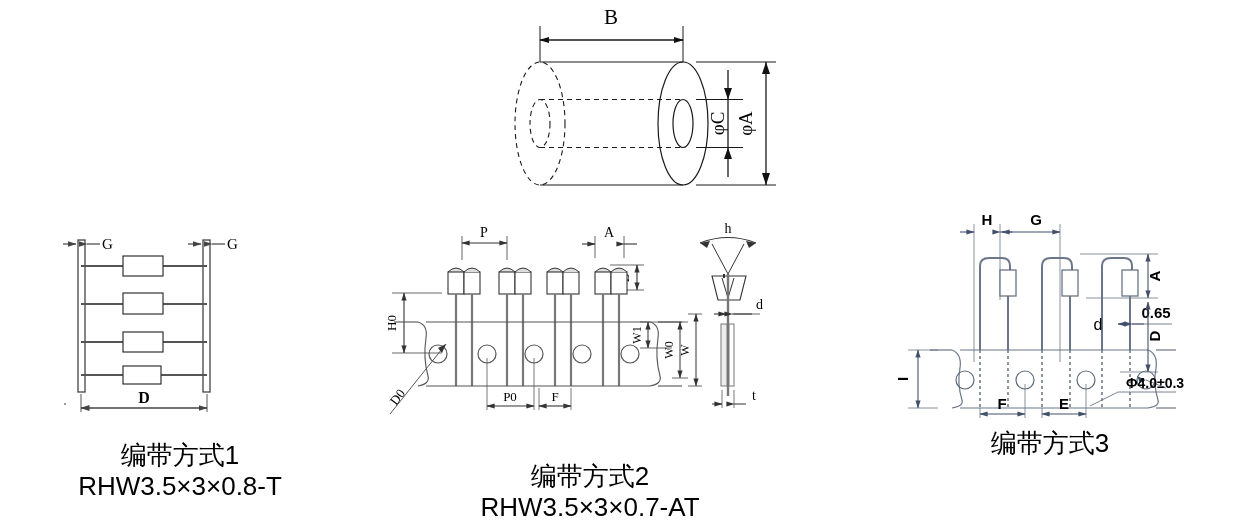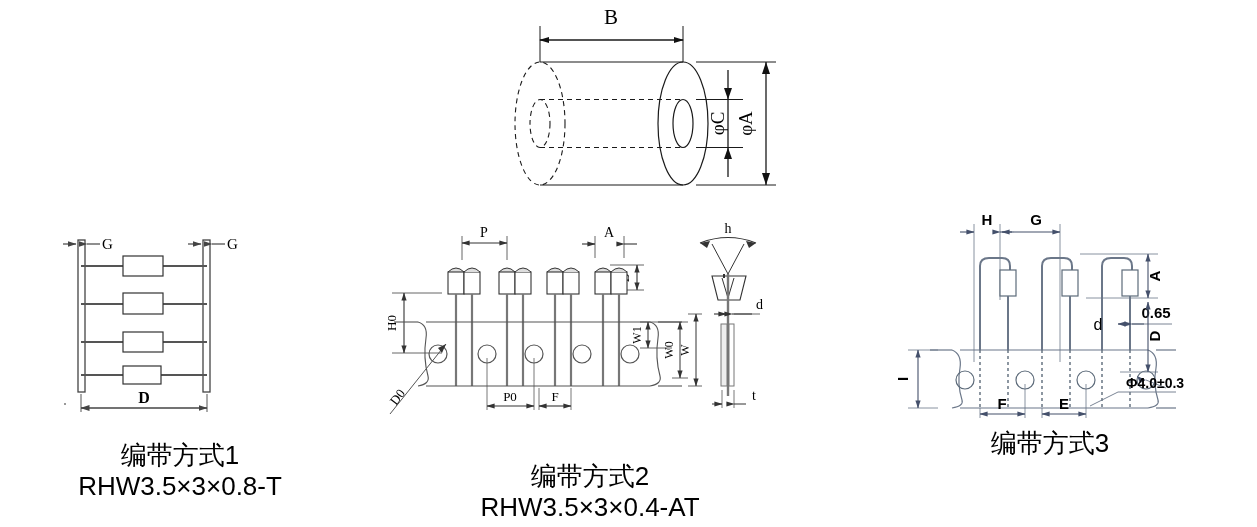--- a/index.html
+++ b/index.html
@@ -328,21 +328,21 @@
         <line x1="352" y1="172" x2="352" y2="190" stroke="#555" stroke-width="0.8"></line>
         <line x1="330" y1="186" x2="340" y2="186" stroke="#333" stroke-width="1" marker-end="url(#f2aR)"></line>
         <line x1="364" y1="186" x2="352" y2="186" stroke="#333" stroke-width="1" marker-end="url(#f2aL)"></line>
         <text x="370" y="182" font-size="14" class="lbl-serif">t</text>
       </g>
     </svg>
   </div>
 
   <div class="caption" style="left:440px; top:461px; width:300px;">
     <div class="cap-cn">编带方式2</div>
-    <div class="cap-code">RHW3.5×3×0.4-AT</div>
+    <div class="cap-code">RHW3.5×3×0.7-AT</div>
   </div>
 
   <div class="fig" style="left:890px; top:210px; width:300px; height:210px;">
     <svg width="300" height="210" viewBox="0 0 300 210">
       <defs>
         <marker id="f3aR" markerWidth="8" markerHeight="6" refX="7.6" refY="3" orient="auto" markerUnits="userSpaceOnUse">
           <path d="M0,0.4 L8,3 L0,5.6 z" fill="#44506b"></path>
         </marker>
         <marker id="f3aL" markerWidth="8" markerHeight="6" refX="0.4" refY="3" orient="auto" markerUnits="userSpaceOnUse">
           <path d="M8,0.4 L0,3 L8,5.6 z" fill="#44506b"></path>

